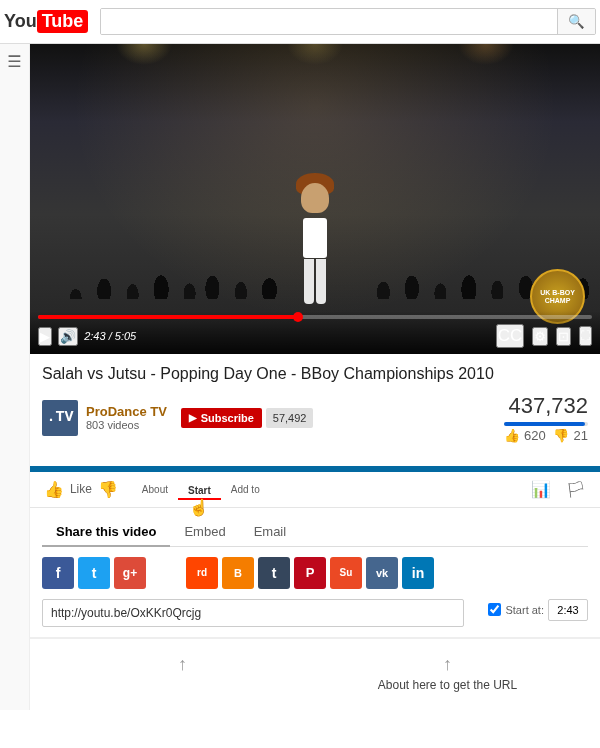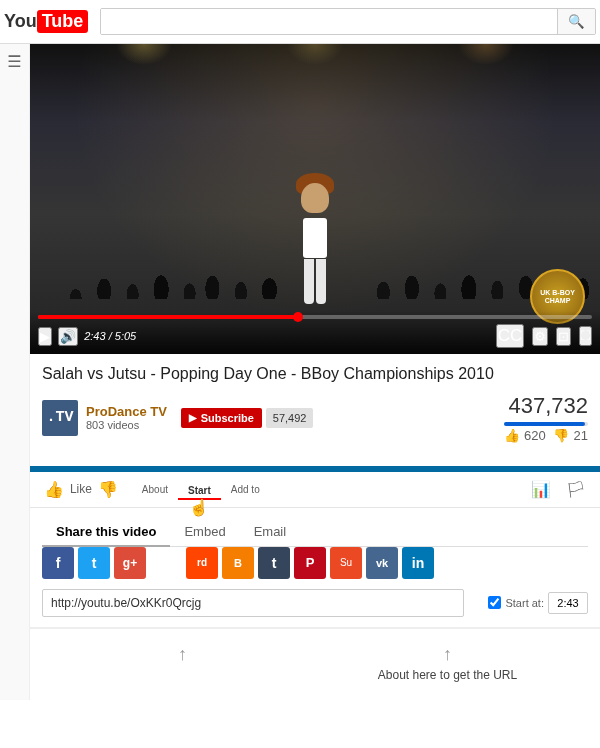--- a/index.html
+++ b/index.html
@@ -427,20 +427,21 @@
 
     
     .share-panel {
       padding: 10px 12px;
       border-bottom: 1px solid #eee;
     }
     .share-tabs {
       display: flex;
       gap: 0;
       border-bottom: 1px solid #ddd;
+      margin-bottom: 10px;
     }
     .share-tab {
       padding: 6px 14px;
       font-size: 13px;
       color: #606060;
       cursor: pointer;
       background: none;
       border: none;
       border-bottom: 2px solid transparent;
       margin-bottom: -1px;
@@ -471,28 +472,28 @@
       cursor: pointer;
       text-decoration: none;
     }
     .si-facebook { background: #3b5998; }
     .si-twitter { background: #1da1f2; }
     .si-google { background: #dd4b39; font-size: 12px; }
     .si-reddit { background: #ff4500; font-size: 11px; }
     .si-blogger { background: #f57d00; font-size: 11px; }
     .si-tumblr { background: #35465c; }
     .si-pinterest { background: #bd081c; font-size: 13px; }
-    .si-stumble { background: #eb4924; font-size: 10px; font-weight: normal; }
+    .si-stumble { background: #eb4924; font-size: 10px; font-weight: bold; }
     .si-vk { background: #45668e; font-size: 11px; }
     .si-linkedin { background: #0077b5; }
 
     
     .url-row {
       display: flex;
-      align-items: center;
+      align-items: flex-start;
       gap: 24px;
     }
     .url-input {
       flex: 1;
       padding: 6px 8px;
       border: 1px solid #ccc;
       border-radius: 2px;
       font-size: 12px;
       color: #333;
       background: #fff;

